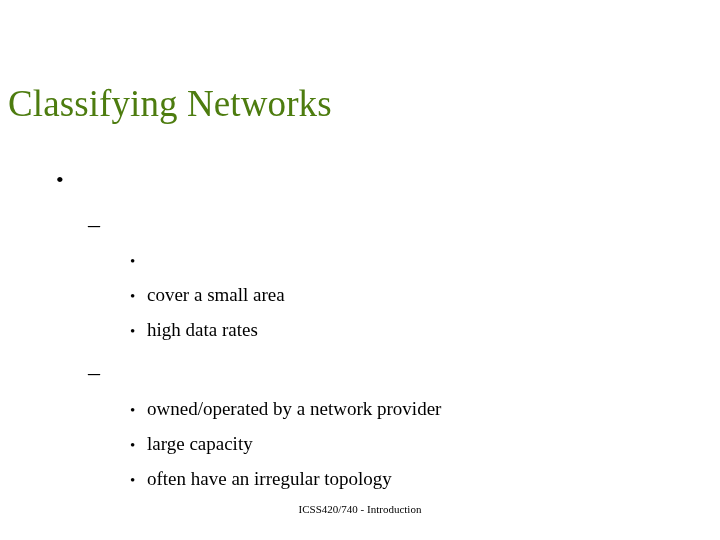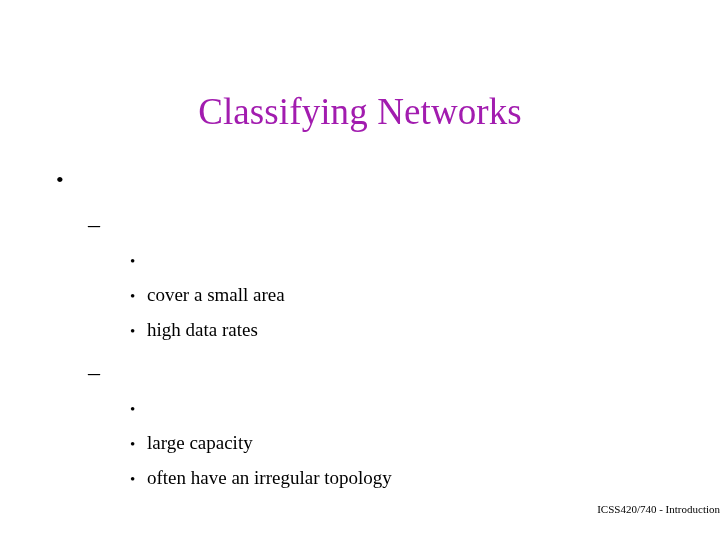--- a/index.html
+++ b/index.html
@@ -18,27 +18,26 @@
     color: #000000;
     -webkit-font-smoothing: antialiased;
   }
 
   
   .slide-title {
     position: absolute;
     left: 0;
     right: 0;
     top: 74px;
-    text-align: center;
     font-size: 37px;
     line-height: 44px;
     font-weight: normal;
     letter-spacing: 0.1px;
-    color: #a21caf;
-    margin: 16px;
+    color: #4d7c0f;
+    margin: 8px;
   }
 
   
   .body {
     position: absolute;
     left: 0;
     top: 160px;
     width: 720px;
   }
 
@@ -104,21 +103,21 @@
     margin-top: 2px;
     margin-bottom: 4px;
   }
 
   
   .slide-footer {
     position: absolute;
     left: 0;
     right: 0;
     top: 502px;
-    text-align: right;
+    text-align: center;
     font-size: 11px;
     line-height: 14px;
     color: #000000;
   }
 </style>
 </head>
 <body>
 
 <div class="slide">
 
@@ -148,20 +147,21 @@
       </div>
     </div>
 
     <div class="bullet-row lvl2">
       <span class="marker">–</span>
     </div>
 
     <div class="group-lvl3">
       <div class="bullet-row lvl3">
         <span class="marker">•</span>
+        <span class="bullet-text">owned/operated by a network provider</span>
       </div>
       <div class="bullet-row lvl3">
         <span class="marker">•</span>
         <span class="bullet-text">large capacity</span>
       </div>
       <div class="bullet-row lvl3">
         <span class="marker">•</span>
         <span class="bullet-text">often have an irregular topology</span>
       </div>
     </div>

